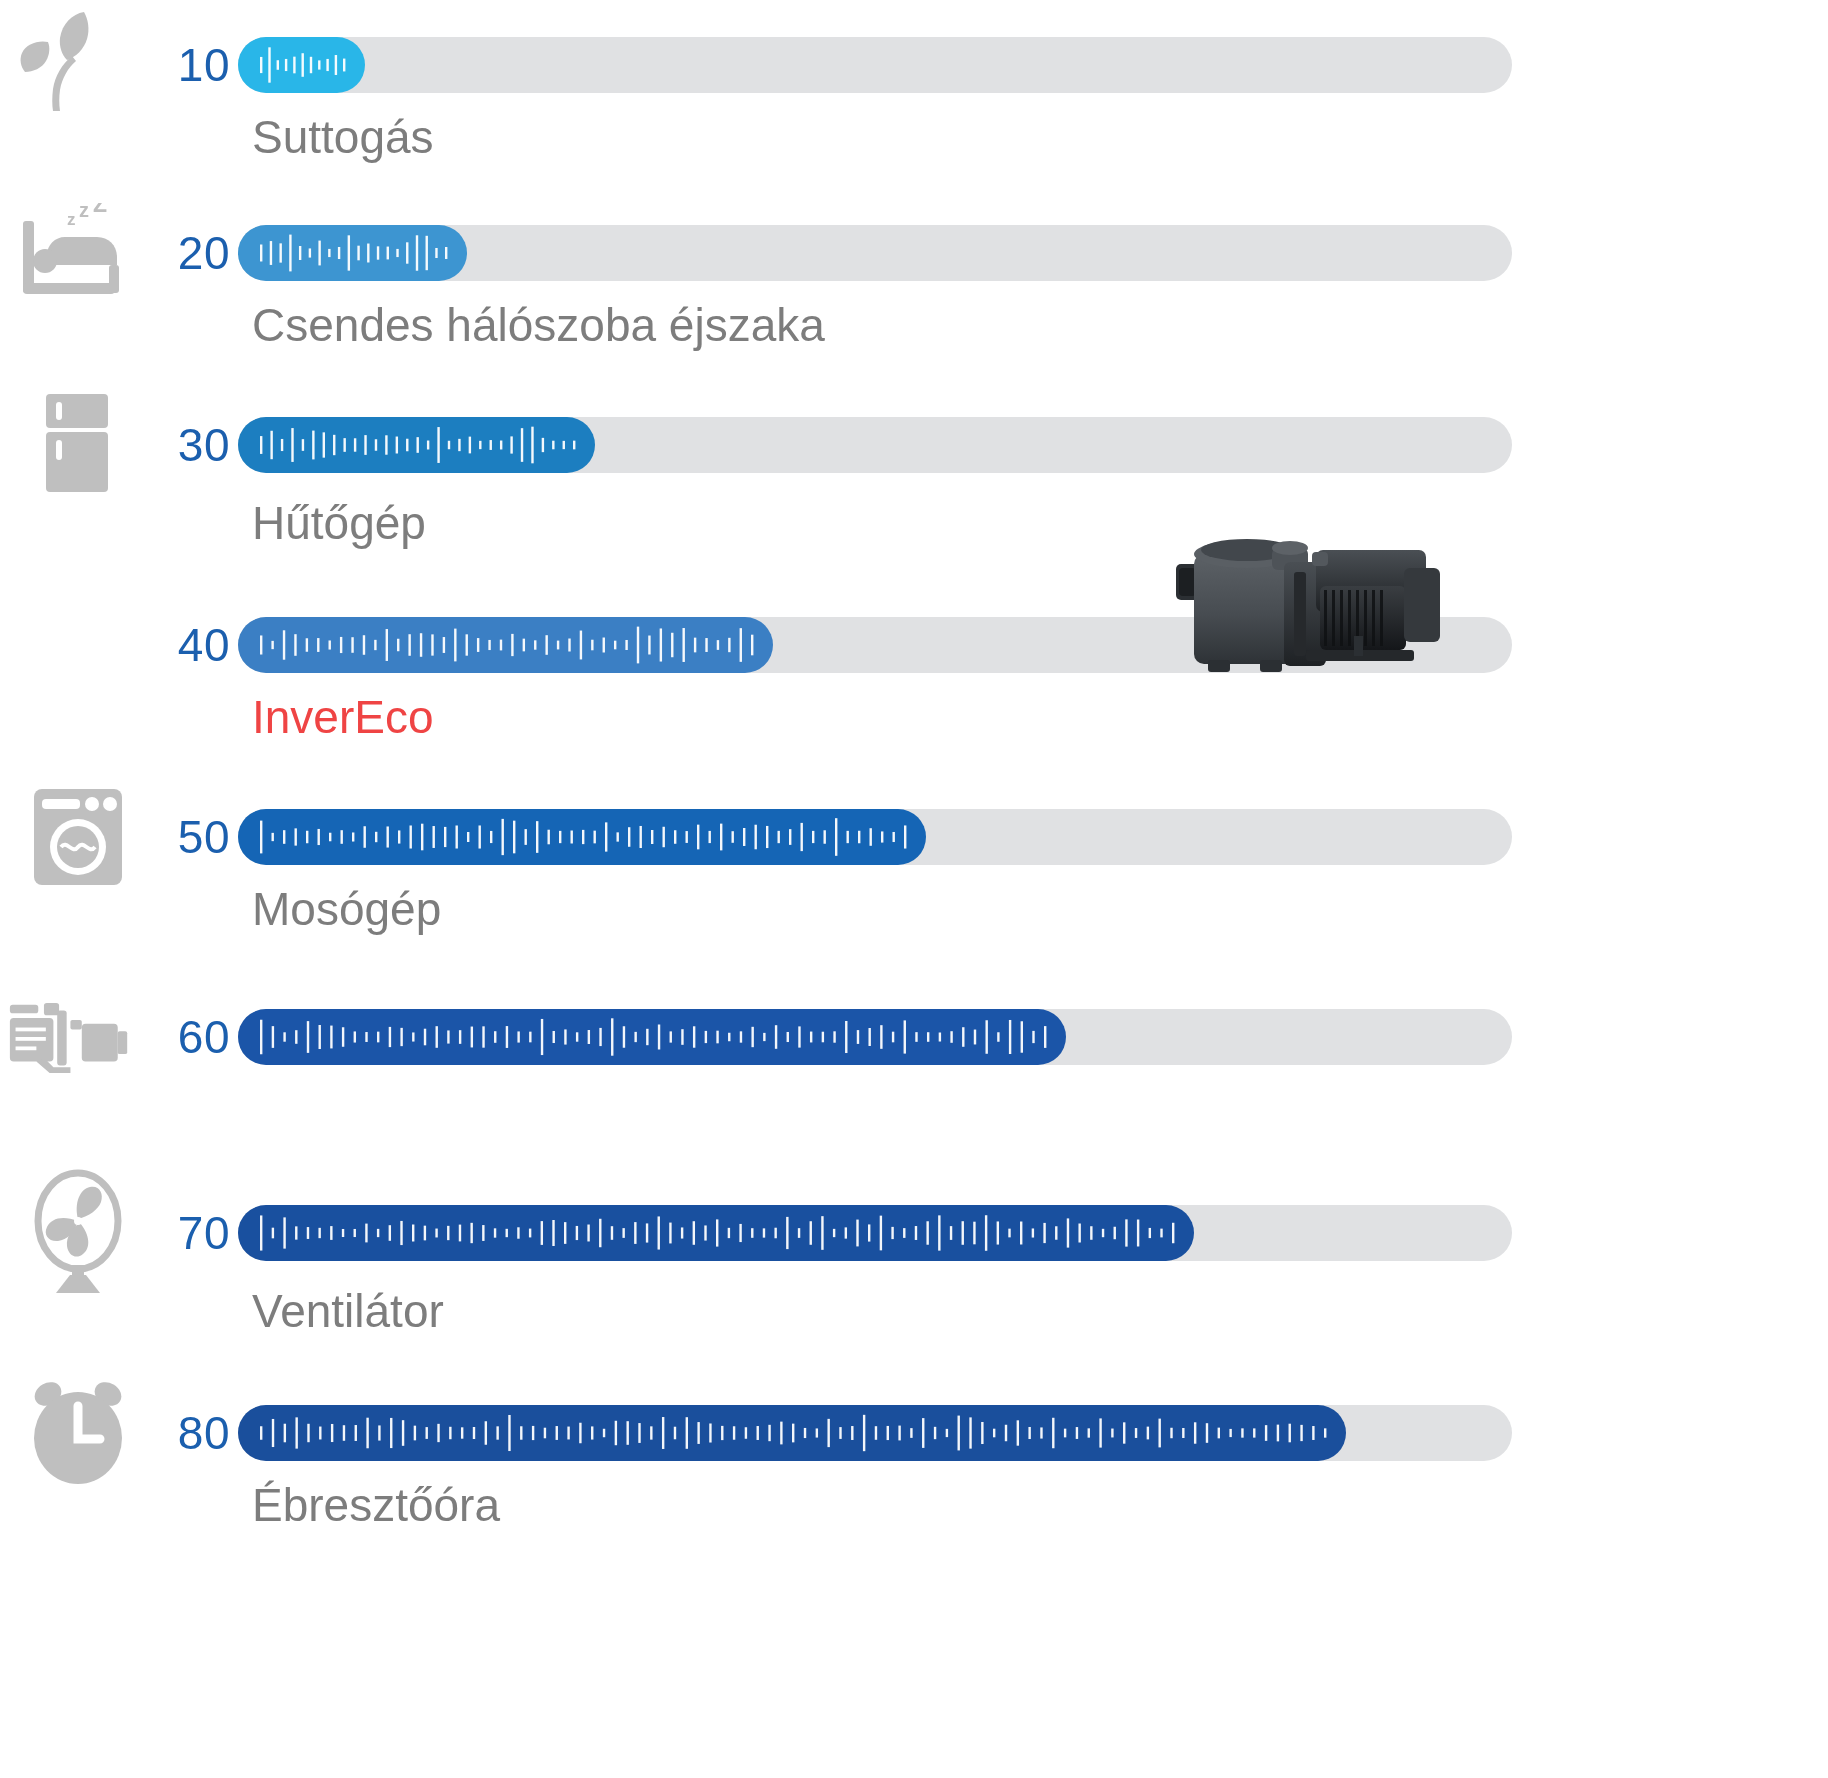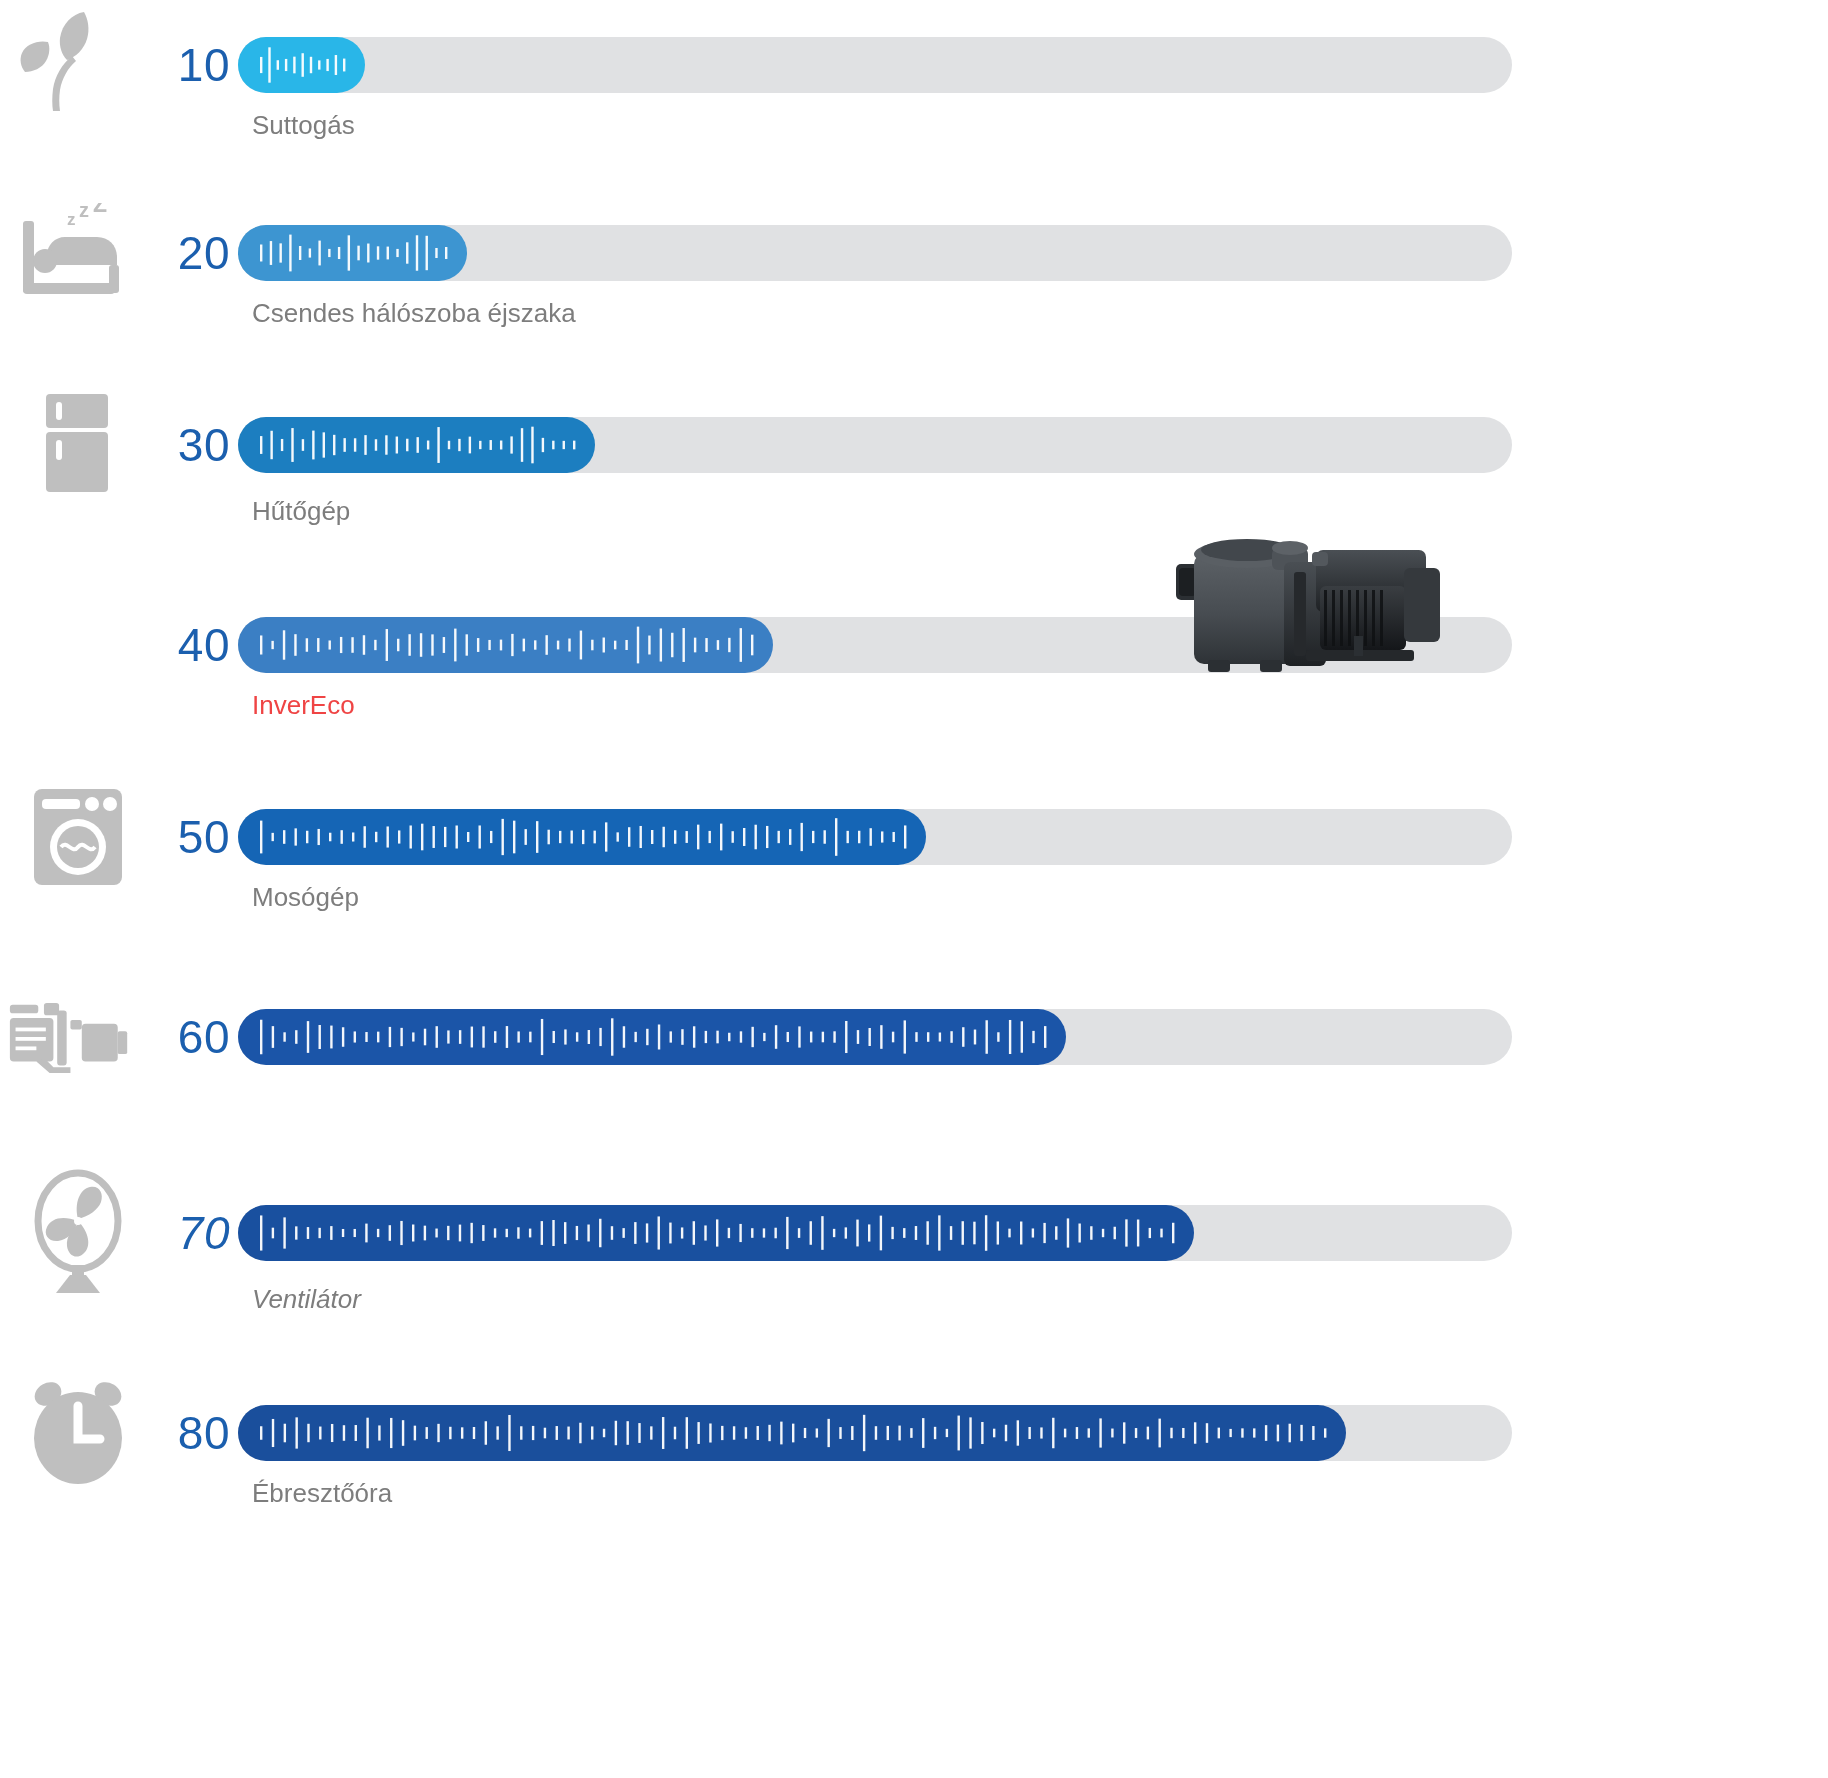--- a/index.html
+++ b/index.html
@@ -79,21 +79,21 @@
     height: 56px;
     width: 100%;
     overflow: hidden;
     border-radius: 28px;
   }
   .ticks svg { display: block; }
 
   .bar-label {
     position: absolute;
     left: 252px;
-    font-size: 26px;
+    font-size: 46px;
     color: #7D7D7D;
     white-space: nowrap;
   }
   .bar-label.highlight {
     color: #ef4444;
   }
 
   .pump-photo {
     position: absolute;
     left: 1168px;
@@ -466,21 +466,21 @@
               <rect x="759.19" y="23.26" width="2.4" height="9.49" fill="#ffffff" opacity="0.95"></rect>
               <rect x="770.90" y="10.98" width="2.4" height="34.03" fill="#ffffff" opacity="0.95"></rect>
               <rect x="782.60" y="12.27" width="2.4" height="31.45" fill="#ffffff" opacity="0.95"></rect>
               <rect x="794.30" y="21.88" width="2.4" height="12.25" fill="#ffffff" opacity="0.95"></rect>
               <rect x="806.00" y="17.11" width="2.4" height="21.78" fill="#ffffff" opacity="0.95"></rect>
             </svg>
           </div>
         </div>
       </div>
     </div>
-    <div class="row" style="top: 1168px; font-style: italic;">
+    <div class="row" style="top: 1168px;">
       <div class="icon-cell">
     <svg width="112" height="128" viewBox="0 0 112 128">
       <g fill="none" stroke="#BFBFBF" stroke-width="7">
         <ellipse cx="56" cy="52" rx="40" ry="48"></ellipse>
       </g>
       <g fill="#BFBFBF">
         <path d="M56 50c-4-16 2-30 12-32 9-2 14 6 11 15-3 8-12 14-23 17z"></path>
         <path d="M56 52c-15-6-27-3-31 6-4 8 2 15 11 14 9-1 17-9 20-20z"></path>
         <path d="M58 54c10 12 11 25 3 31-7 6-15 1-16-8-1-9 5-18 13-23z"></path>
         <circle cx="56" cy="52" r="4" fill="#ffffff"></circle>

